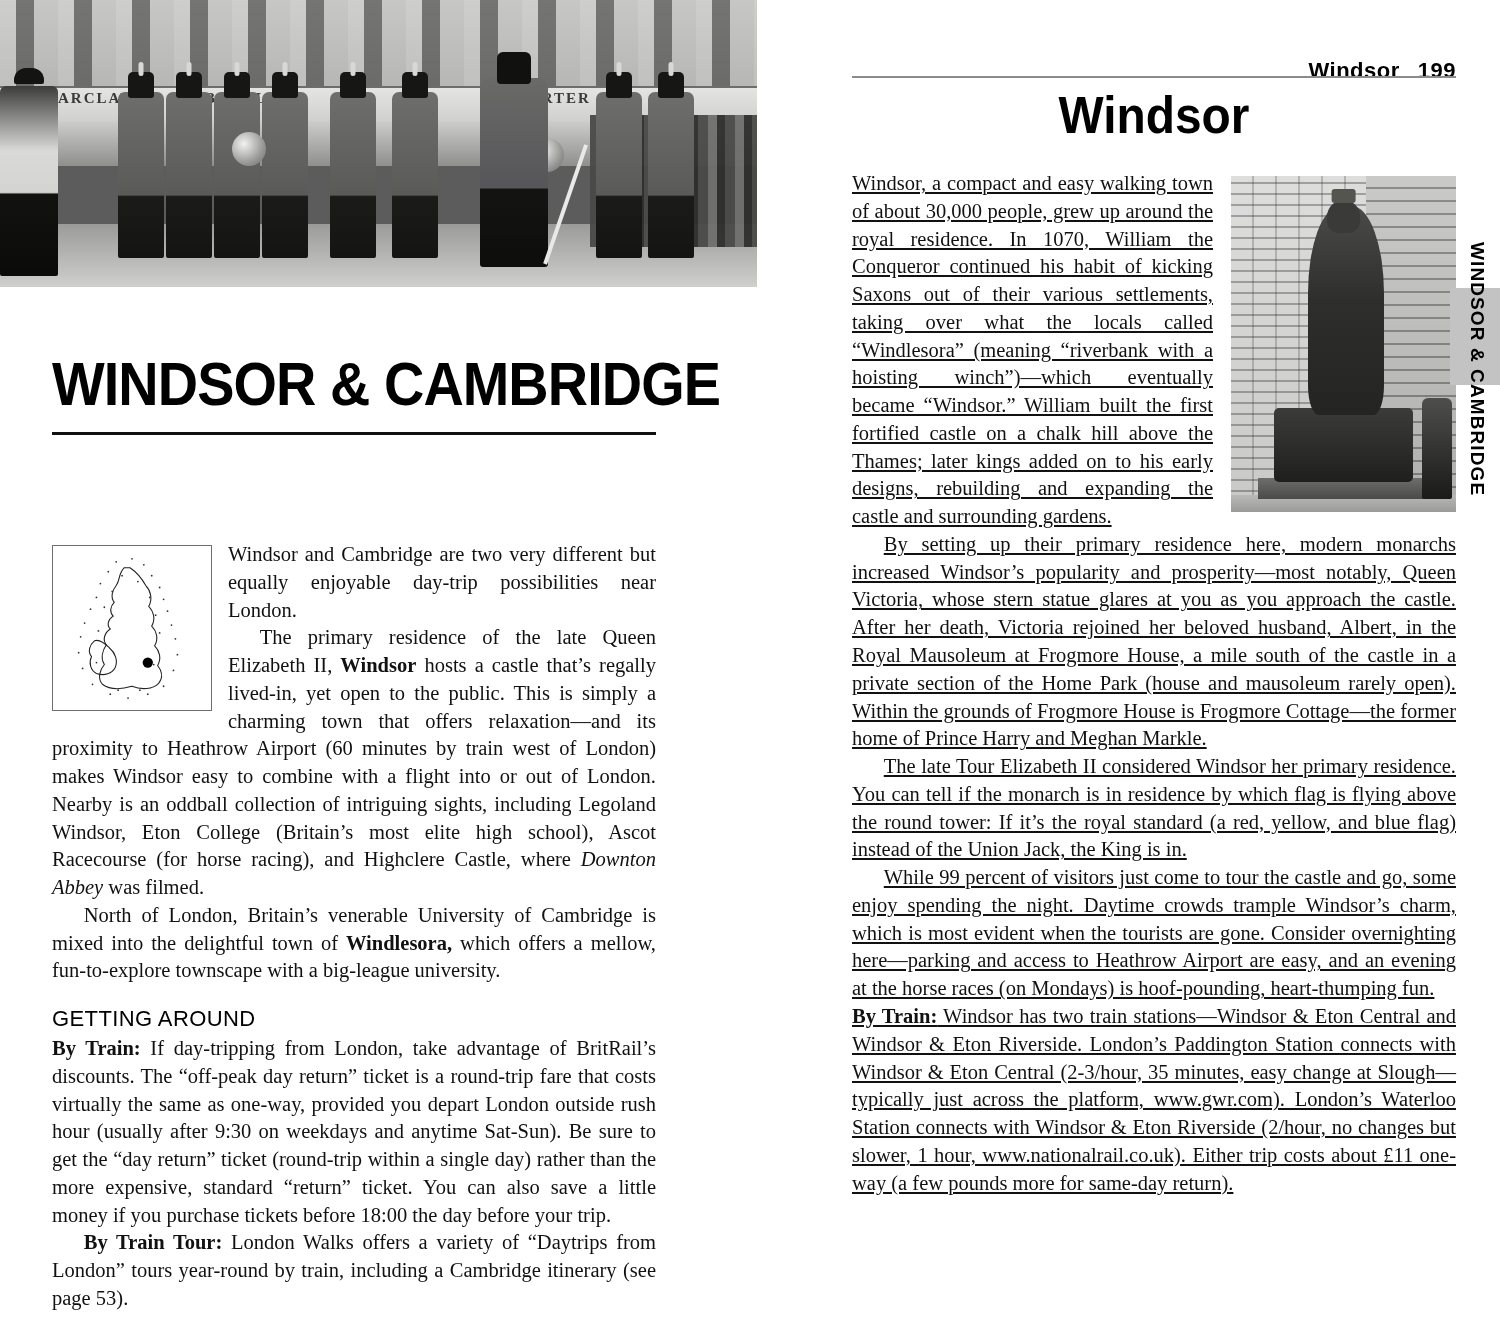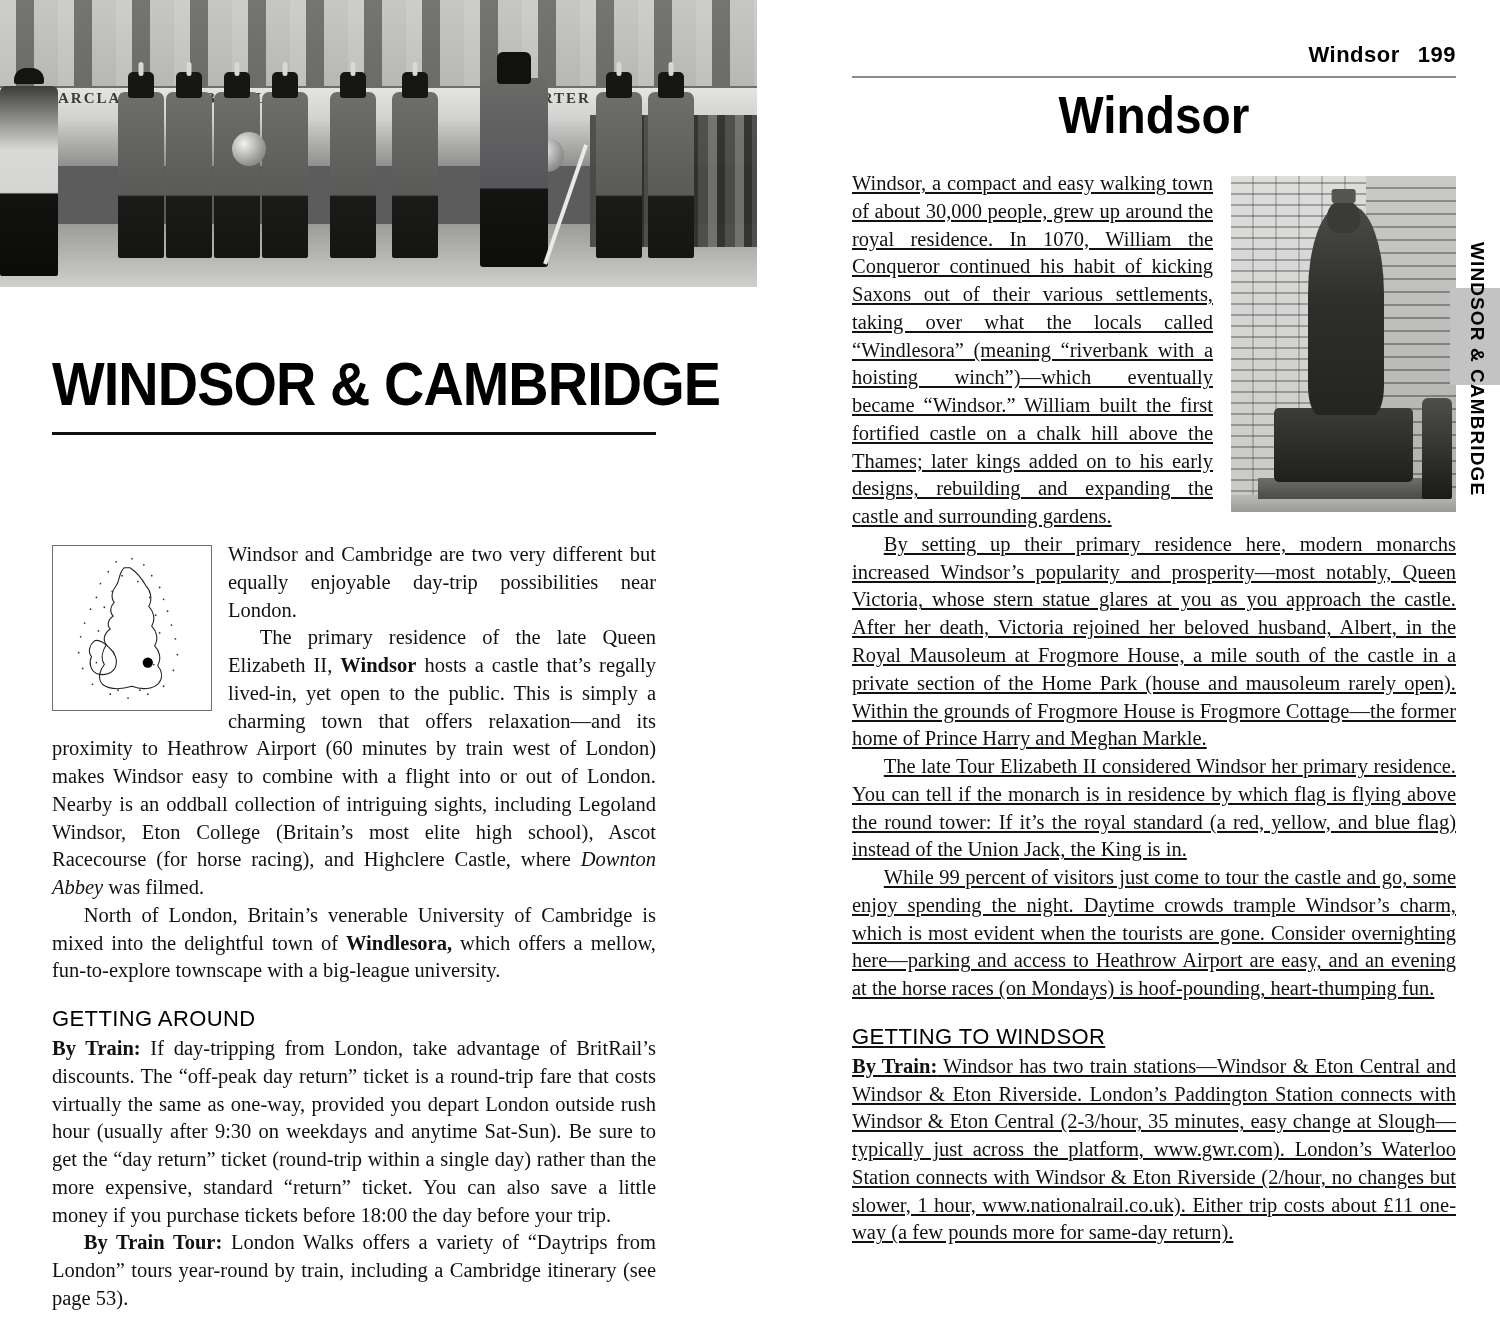--- a/index.html
+++ b/index.html
@@ -8,21 +8,21 @@
     background:#ffffff;
     font-family:"Liberation Serif", serif;
     color:#111;
     position:relative;
     overflow:hidden;
   }
   .spread{position:absolute;inset:0;display:block;}
 
   
   .page-left{position:absolute;left:0;top:0;width:760px;height:1333px;}
-  .page-right{position:absolute;left:760px;top:0;width:740px;height:1117px;}
+  .page-right{position:absolute;left:760px;top:16px;width:740px;height:1117px;}
 
   
   .band-photo{
     position:absolute;left:0;top:0;width:757px;height:287px;
     background:#5c5c5c;
     overflow:hidden;
   }
   .bp-sky{position:absolute;left:0;top:0;width:100%;height:46%;
     background:linear-gradient(180deg,#c9c9c7 0%,#b5b5b3 40%,#9d9d9b 100%);}
   .bp-building{position:absolute;left:0;top:0;width:100%;height:34%;
@@ -287,20 +287,19 @@
       <div class="sp-head"></div>
       <div class="sp-crown"></div>
       <div class="sp-person"></div>
     </div>
 
     <p>Windsor, a compact and easy walking town of about 30,000 people, grew up around the royal residence. In 1070, William the Conqueror continued his habit of kicking Saxons out of their various settlements, taking over what the locals called “Windlesora” (meaning “riverbank with a hoisting winch”)—which eventually became “Windsor.” William built the first fortified castle on a chalk hill above the Thames; later kings added on to his early designs, rebuilding and expanding the castle and surrounding gardens.</p>
     <p class="ind">By setting up their primary residence here, modern monarchs increased Windsor’s popularity and prosperity—most notably, Queen Victoria, whose stern statue glares at you as you approach the castle. After her death, Victoria rejoined her beloved husband, Albert, in the Royal Mausoleum at Frogmore House, a mile south of the castle in a private section of the Home Park (house and mausoleum rarely open). Within the grounds of Frogmore House is Frogmore Cottage—the former home of Prince Harry and Meghan Markle.</p>
     <p class="ind">The late Tour Elizabeth II considered Windsor her primary residence. You can tell if the monarch is in residence by which flag is flying above the round tower: If it’s the royal standard (a red, yellow, and blue flag) instead of the Union Jack, the King is in.</p>
     <p class="ind">While 99 percent of visitors just come to tour the castle and go, some enjoy spending the night. Daytime crowds trample Windsor’s charm, which is most evident when the tourists are gone. Consider overnighting here—parking and access to Heathrow Airport are easy, and an evening at the horse races (on Mondays) is hoof-pounding, heart-thumping fun.</p>
 
-    <div class="subhead">GETTING TO WINDSOR</div>
     <p><span class="bold">By Train:</span> Windsor has two train stations—Windsor &amp; Eton Central and Windsor &amp; Eton Riverside. London’s Paddington Station connects with Windsor &amp; Eton Central (2-3/hour, 35 minutes, easy change at Slough—typically just across the platform, www.gwr.com). London’s Waterloo Station connects with Windsor &amp; Eton Riverside (2/hour, no changes but slower, 1 hour, www.nationalrail.co.uk). Either trip costs about £11 one-way (a few pounds more for same-day return).</p>
   </div>
 
   <div class="tab-gray"></div>
   <div class="tab-text">WINDSOR &amp; CAMBRIDGE</div>
 
 </div>
 
 </body></html>

